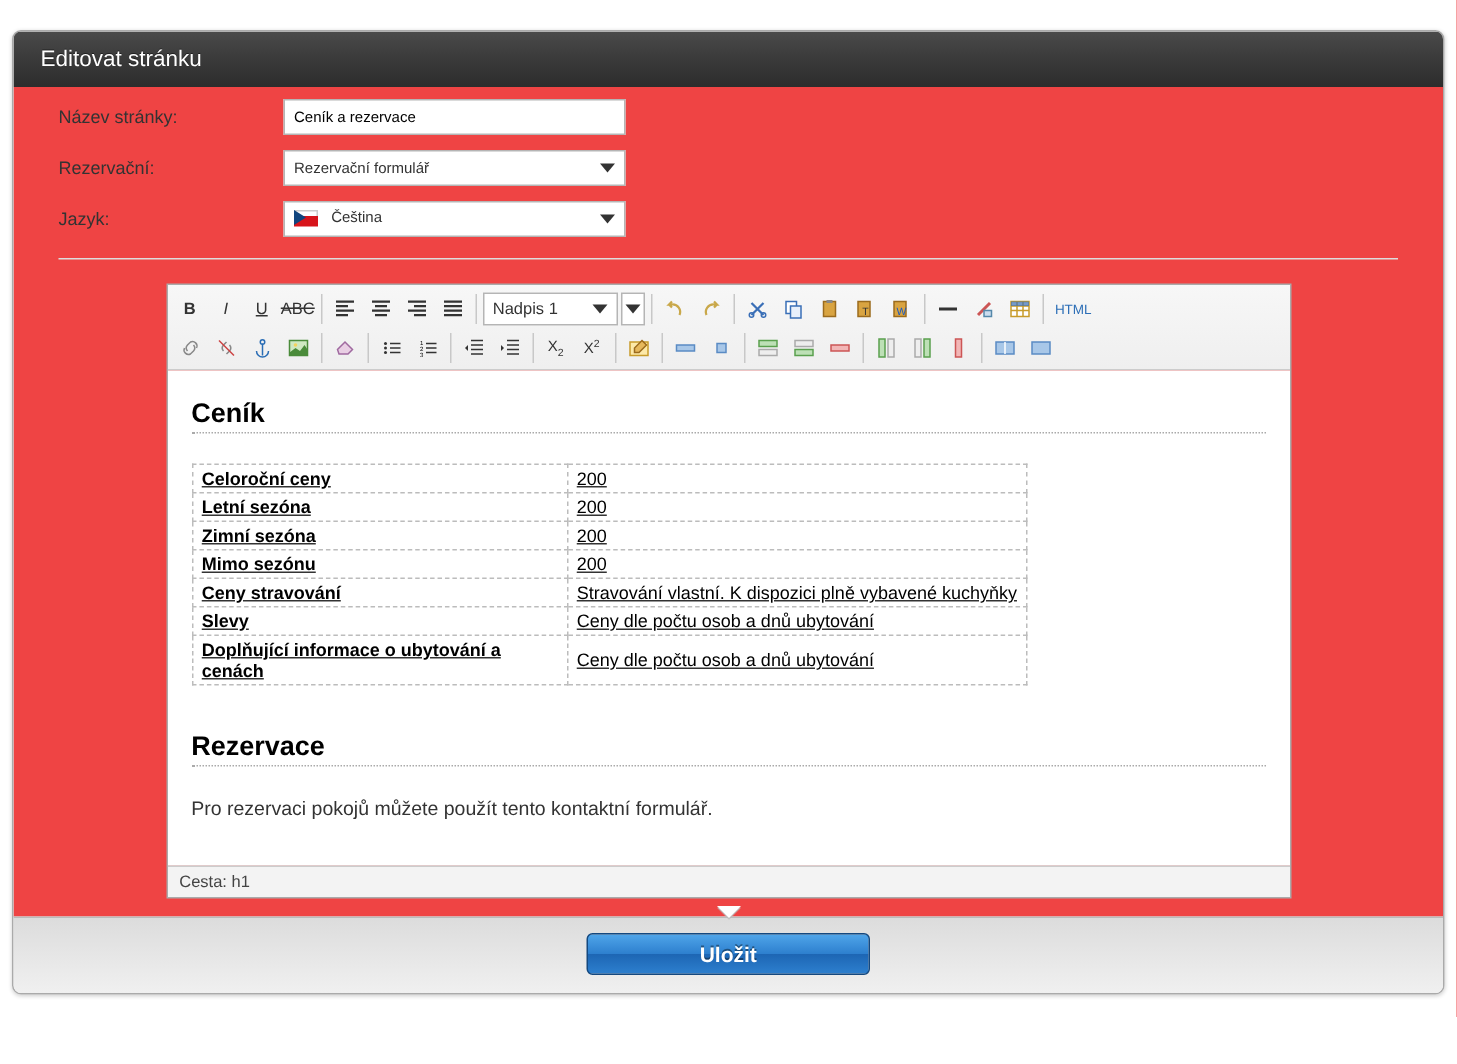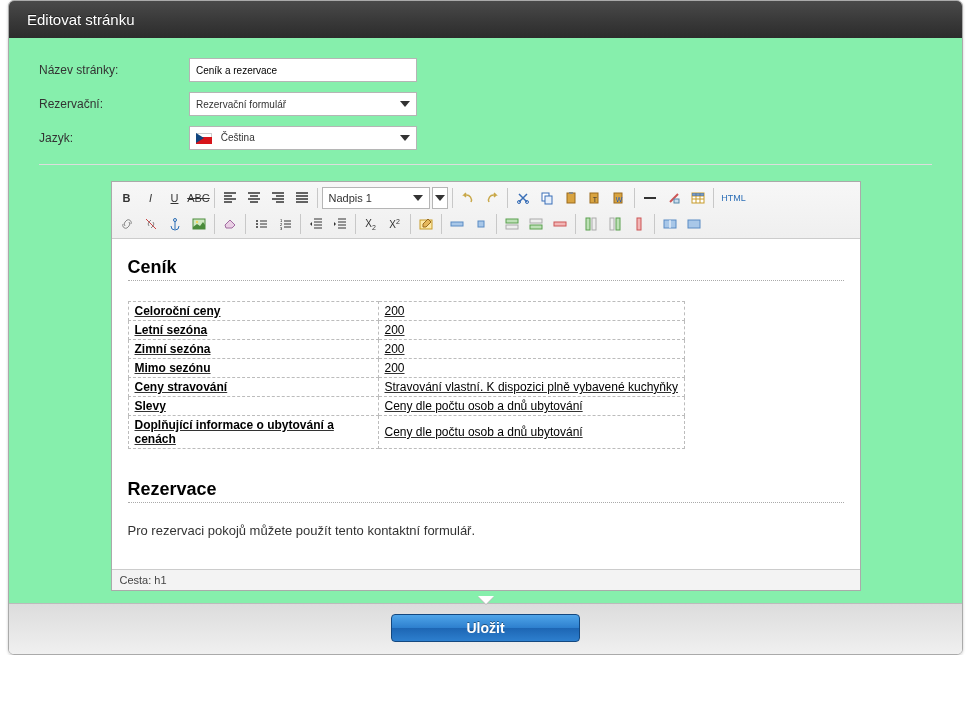--- a/index.html
+++ b/index.html
@@ -4,34 +4,34 @@
 <style>
 * { margin: 0; padding: 0; box-sizing: border-box; }
 body {
   font-family: "Lucida Grande", "Segoe UI", Tahoma, Arial, sans-serif;
   background: #fff;
   font-size: 12px;
   color: #333;
 }
 .dialog {
   width: 955px;
-  margin: 0 auto;
+  margin: 20px auto;
   border: 1px solid #aaa;
   border-radius: 6px;
   overflow: hidden;
   box-shadow: 0 1px 3px rgba(0,0,0,0.2);
 }
 .dialog-header {
   background: linear-gradient(180deg, #4a4a4a 0%, #3a3a3a 50%, #2c2c2c 100%);
   color: #fff;
   padding: 10px 18px;
   font-size: 15px;
   text-shadow: 0 -1px 0 rgba(0,0,0,0.5);
 }
-.dialog-body { padding: 20px 30px 12px 30px; background: #86efac; }
+.dialog-body { padding: 8px 30px 12px 30px; background: #ef4444; }
 .form-row { display: flex; align-items: center; margin-bottom: 10px; font-size: 12px; }
 .form-label { width: 150px; color: #333; }
 .form-input, .form-select {
   width: 228px; height: 24px; border: 1px solid #b5b5b5; padding: 2px 6px;
   font-family: inherit; font-size: 10px; background: #fff;
 }
 .form-select { display: flex; align-items: center; justify-content: space-between; cursor: pointer; }
 .select-caret {
   width: 0; height: 0; border-left: 5px solid transparent; border-right: 5px solid transparent;
   border-top: 6px solid #333;
@@ -55,21 +55,21 @@
 }
 .tb-btn {
   width: 22px; height: 22px; border: 1px solid transparent; border-radius: 2px;
   display: inline-flex; align-items: center; justify-content: center; cursor: pointer;
   background: transparent; font-size: 11px; color: #333;
 }
 .tb-sep { width:1px; height:20px; background:#c8c8c8; margin: 0 2px; }
 .tb-btn svg { width:14px; height:14px; }
 .tb-select {
   display:inline-flex; align-items:center; justify-content:space-between;
-  height:22px; width:108px; border:1px solid #b5b5b5; background:#fff; padding:0 6px;
+  height:22px; width:90px; border:1px solid #b5b5b5; background:#fff; padding:0 6px;
   font-size:11px; cursor:pointer;
 }
 .tb-caretbtn {
   width:16px; height:22px; border:1px solid #b5b5b5; background:#fff;
   display:inline-flex; align-items:center; justify-content:center; cursor:pointer;
 }
 .toolbar-row { width:100%; display:flex; gap:2px; align-items:center; padding-top:2px; }
 
 .editor-content { padding: 12px 16px 20px 16px; min-height: 330px; background:#fff; font-size: 13px; }
 .editor-content h1 { font-size: 18px; font-weight: bold; margin: 6px 0 2px 0; color:#000; }

